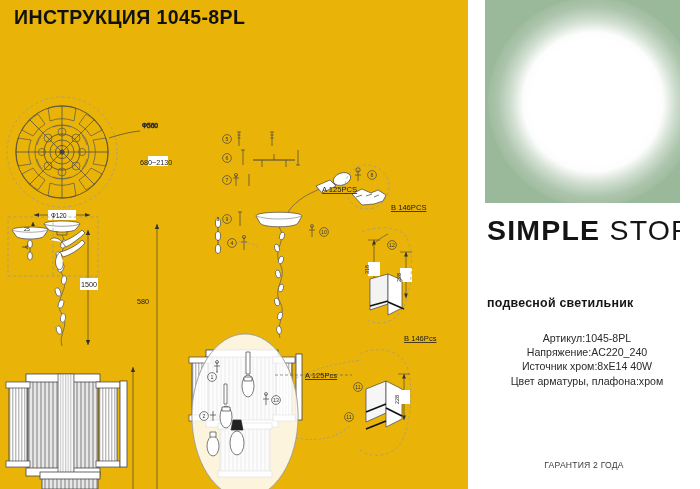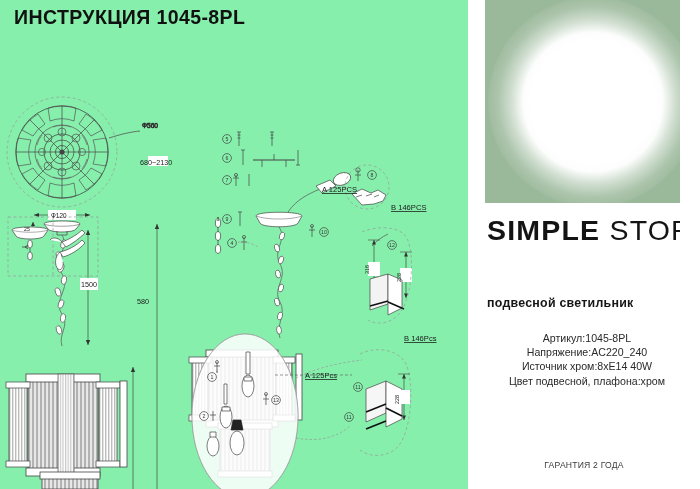--- a/index.html
+++ b/index.html
@@ -3,21 +3,21 @@
 <meta charset="utf-8">
 <style>
   html,body{margin:0;padding:0;}
   body{
     width:700px;height:489px;
     background:#ffffff;
     font-family:"Liberation Sans", sans-serif;
     overflow:hidden;
     position:relative;
   }
-  #page{position:relative;width:680px;height:489px;overflow:hidden;background:#86efac;}
+  #page{position:relative;width:680px;height:489px;overflow:hidden;background:#eab308;}
 
   
   .doc-title{
     position:absolute;left:14px;top:6px;
     font-size:19.5px;font-weight:bold;letter-spacing:0.4px;
     color:#111;white-space:nowrap;
   }
 
   
   .drawing-area{position:absolute;left:0;top:34px;width:468px;height:455px;}
@@ -484,21 +484,21 @@
       </div>
       <div class="spec-row">
         <span class="spec-key">Напряжение:</span>
         <span class="spec-val">AC220_240</span>
       </div>
       <div class="spec-row">
         <span class="spec-key">Источник хром:</span>
         <span class="spec-val">8xE14 40W</span>
       </div>
       <div class="spec-row">
-        <span class="spec-key">Цвет подвесной, плафона:</span>
+        <span class="spec-key">Цвет арматуры, плафона:</span>
         <span class="spec-val">хром</span>
       </div>
     </div>
 
     <div class="footer">
       <div>ГАРАНТИЯ 2 ГОДА</div>
     </div>
   </div>
 </div>
 

